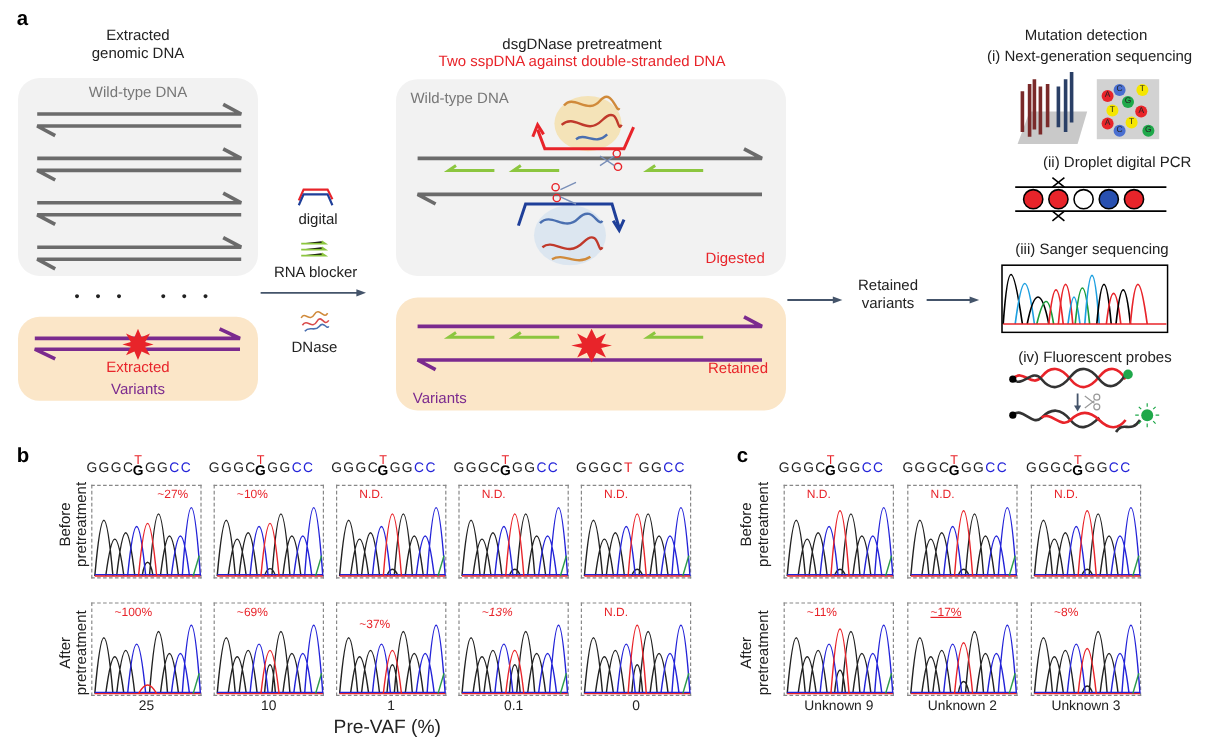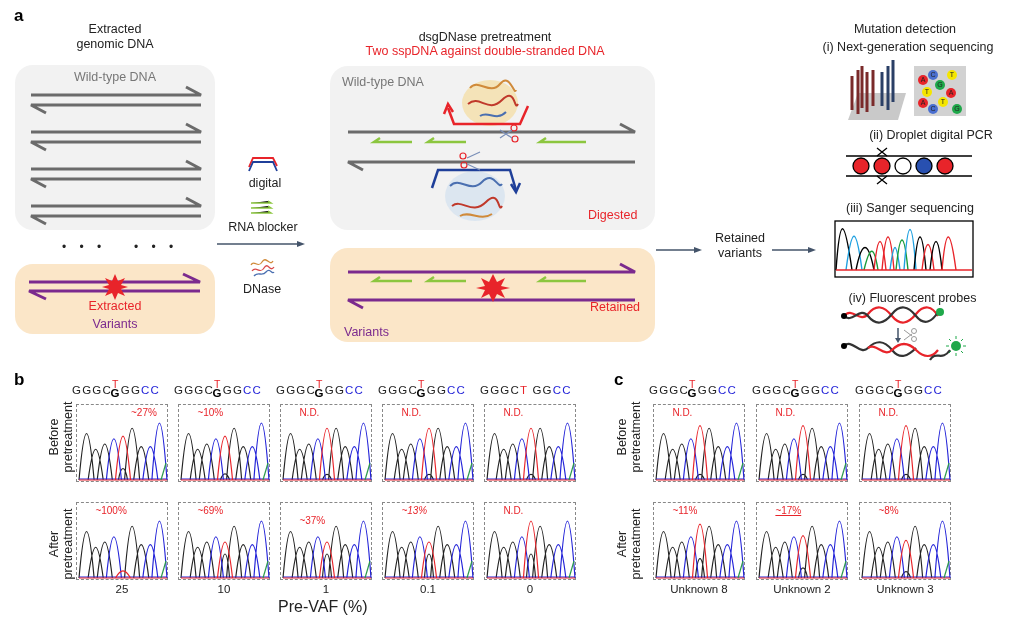--- a/index.html
+++ b/index.html
@@ -391,21 +391,21 @@
   </div>
 <div class="chromo" style="left: 653px; top: 502px; width: 92px; height: 78px;">
     <svg width="92" height="78">
       <path d="M2 75 C7.555555555555555 13,11.555555555555555 13,17.11111111111111 75 M11.11111111111111 75 C16.666666666666664 34,20.666666666666664 34,26.22222222222222 75 M20.22222222222222 75 C25.77777777777778 27,29.77777777777778 27,35.33333333333333 75 M47.55555555555556 75 C53.111111111111114 6,57.111111111111114 6,62.66666666666667 75 M56.666666666666664 75 C62.222222222222214 30.5,66.22222222222221 30.5,71.77777777777777 75 M41.44444444444444 75 C44 49.16,48 49.16,50.55555555555556 75 " stroke="#222" stroke-width="1.2" fill="none"></path>
       <path d="M29.33333333333333 75 C34.888888888888886 20,38.888888888888886 20,44.44444444444444 75 M65.77777777777777 75 C71.33333333333333 30.5,75.33333333333333 30.5,80.88888888888889 75 M74.88888888888889 75 C80.44444444444444 -1,84.44444444444444 -1,90 75 M2 74 H90" stroke="#2323d8" stroke-width="1.2" fill="none"></path>
       <path d="M38.44444444444444 75 C44 3.200000000000003,48 3.200000000000003,53.55555555555556 75 M2 75 H90" stroke="#e8242a" stroke-width="1.2" fill="none"></path>
       <path d="M84 75 L89 58" stroke="#2a9a4a" stroke-width="1.2" fill="none"></path>
     </svg>
     <div class="vaf" style="left: 18.4px; top: 2px;">~11%</div>
   </div>
-<div class="xlab" style="left: 653px; top: 583px; width: 92px;">Unknown 8</div>
+<div class="xlab" style="left: 653px; top: 583px; width: 92px;">Unknown 9</div>
 <div class="seq abs" style="left: 752px; top: 384px;"><span>GGGC</span><span class="t">T</span><span class="g">G</span><span>GG</span><span class="b">CC</span></div>
 <div class="chromo" style="left: 756px; top: 404px; width: 92px; height: 78px;">
     <svg width="92" height="78">
       <path d="M2 75 C7.555555555555555 13,11.555555555555555 13,17.11111111111111 75 M11.11111111111111 75 C16.666666666666664 34,20.666666666666664 34,26.22222222222222 75 M20.22222222222222 75 C25.77777777777778 27,29.77777777777778 27,35.33333333333333 75 M47.55555555555556 75 C53.111111111111114 6,57.111111111111114 6,62.66666666666667 75 M56.666666666666664 75 C62.222222222222214 30.5,66.22222222222221 30.5,71.77777777777777 75 M41.44444444444444 75 C44 67.5,48 67.5,50.55555555555556 75 " stroke="#222" stroke-width="1.2" fill="none"></path>
       <path d="M29.33333333333333 75 C34.888888888888886 20,38.888888888888886 20,44.44444444444444 75 M65.77777777777777 75 C71.33333333333333 30.5,75.33333333333333 30.5,80.88888888888889 75 M74.88888888888889 75 C80.44444444444444 -1,84.44444444444444 -1,90 75 M2 74 H90" stroke="#2323d8" stroke-width="1.2" fill="none"></path>
       <path d="M38.44444444444444 75 C44 2.5,48 2.5,53.55555555555556 75 M2 75 H90" stroke="#e8242a" stroke-width="1.2" fill="none"></path>
       <path d="M84 75 L89 58" stroke="#2a9a4a" stroke-width="1.2" fill="none"></path>
     </svg>
     <div class="vaf" style="left: 18.4px; top: 2px;">N.D.</div>
   </div>

